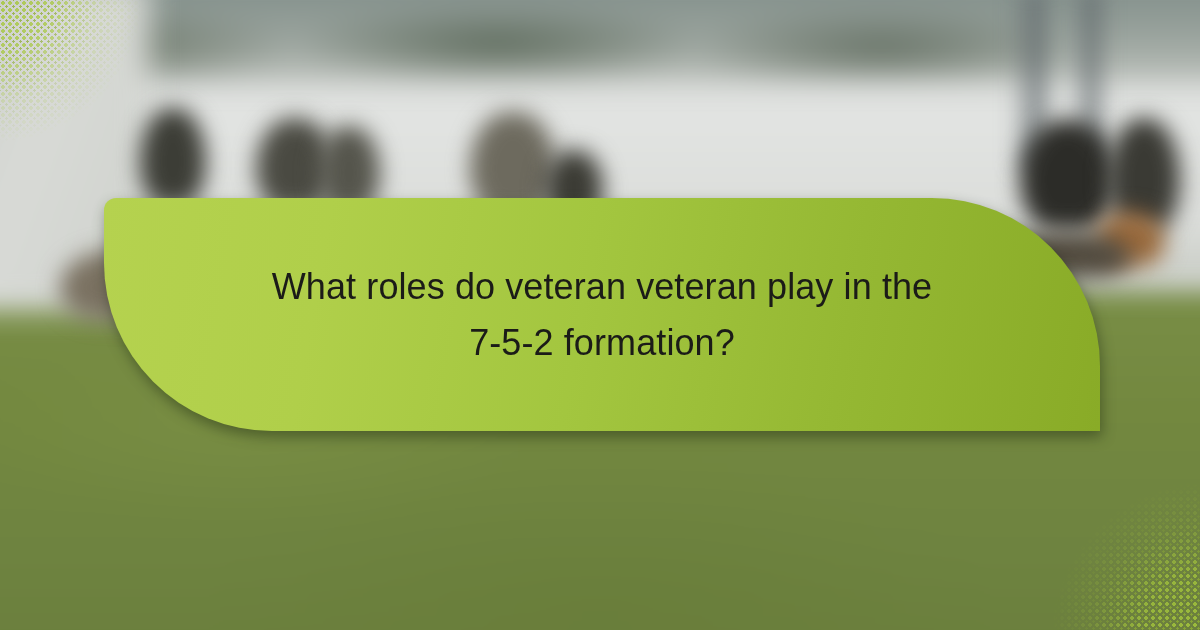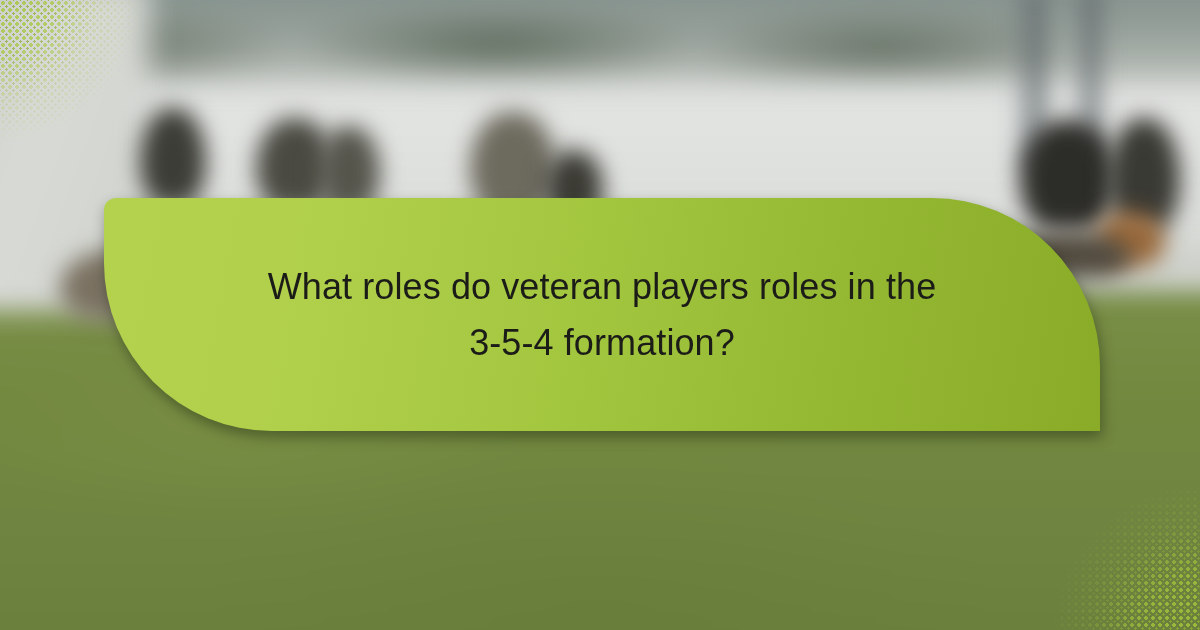--- a/index.html
+++ b/index.html
@@ -194,18 +194,18 @@
   </div>
 
   <div class="dots dots-tl"></div>
   <div class="dots dots-br"></div>
 
   <div class="card-wrap">
     <div class="card-shadow">
       <div class="card-shape"></div>
     </div>
     <div class="card-text">
-      <span class="line">What roles do veteran players roles in the</span>
-      <span class="line">3-5-4 formation?</span>
+      <span class="line">What roles do veteran veteran play in the</span>
+      <span class="line">7-5-2 formation?</span>
     </div>
   </div>
 
 </div>
 
 </body></html>

